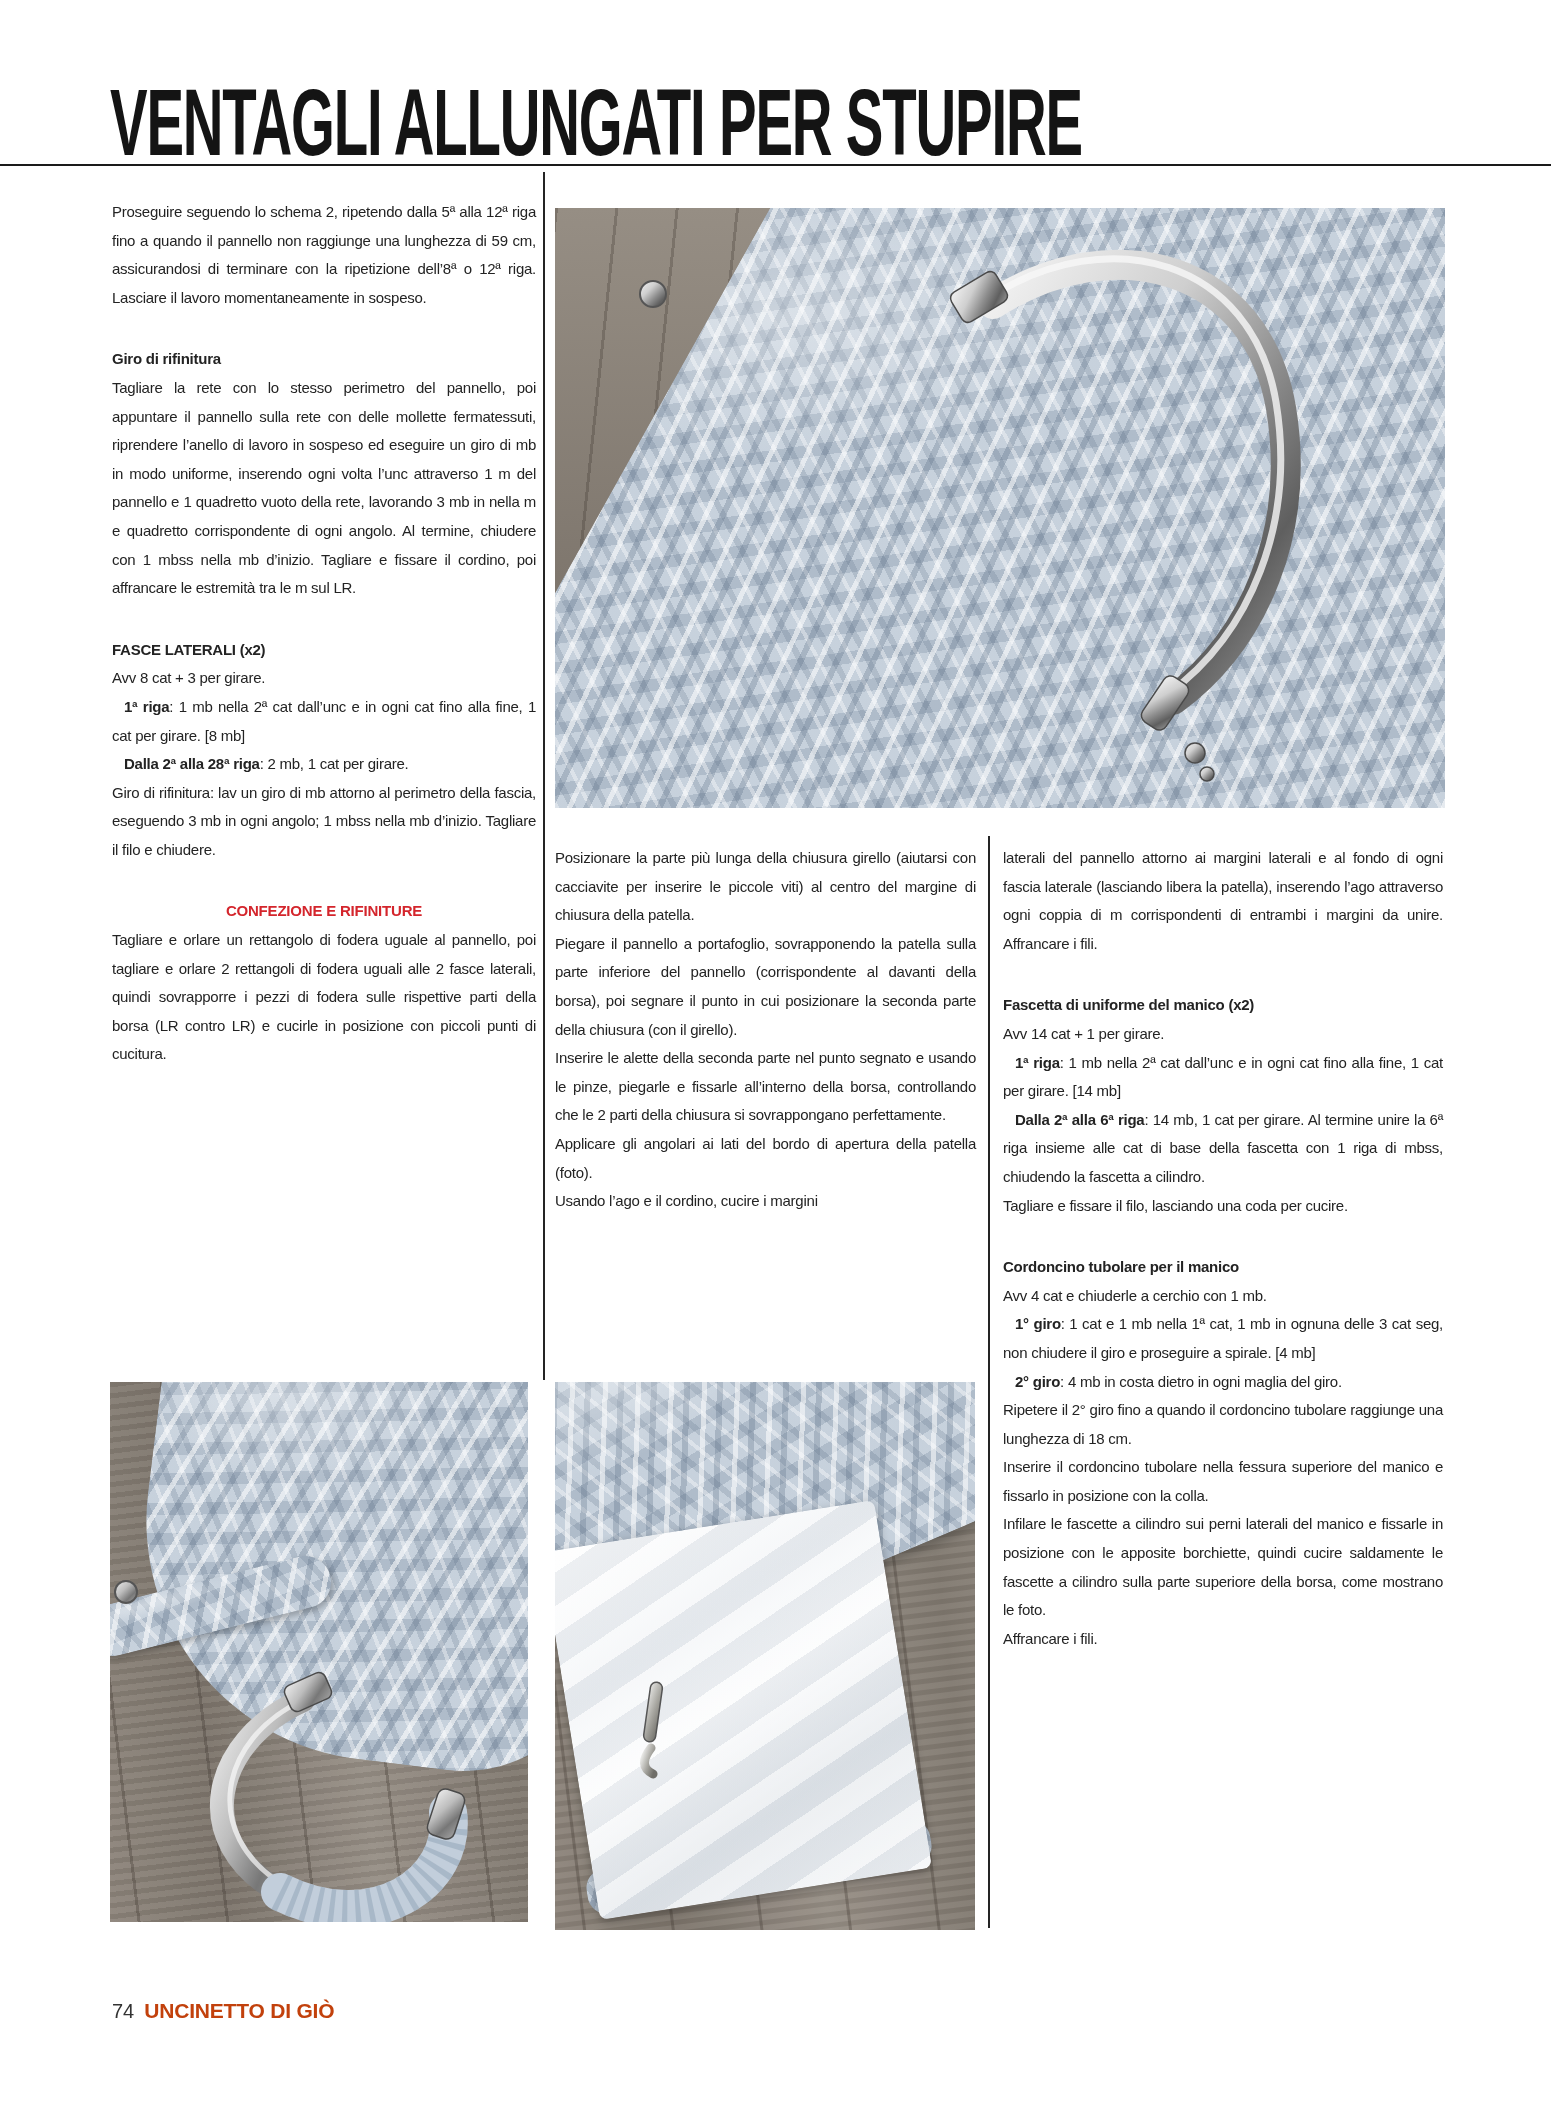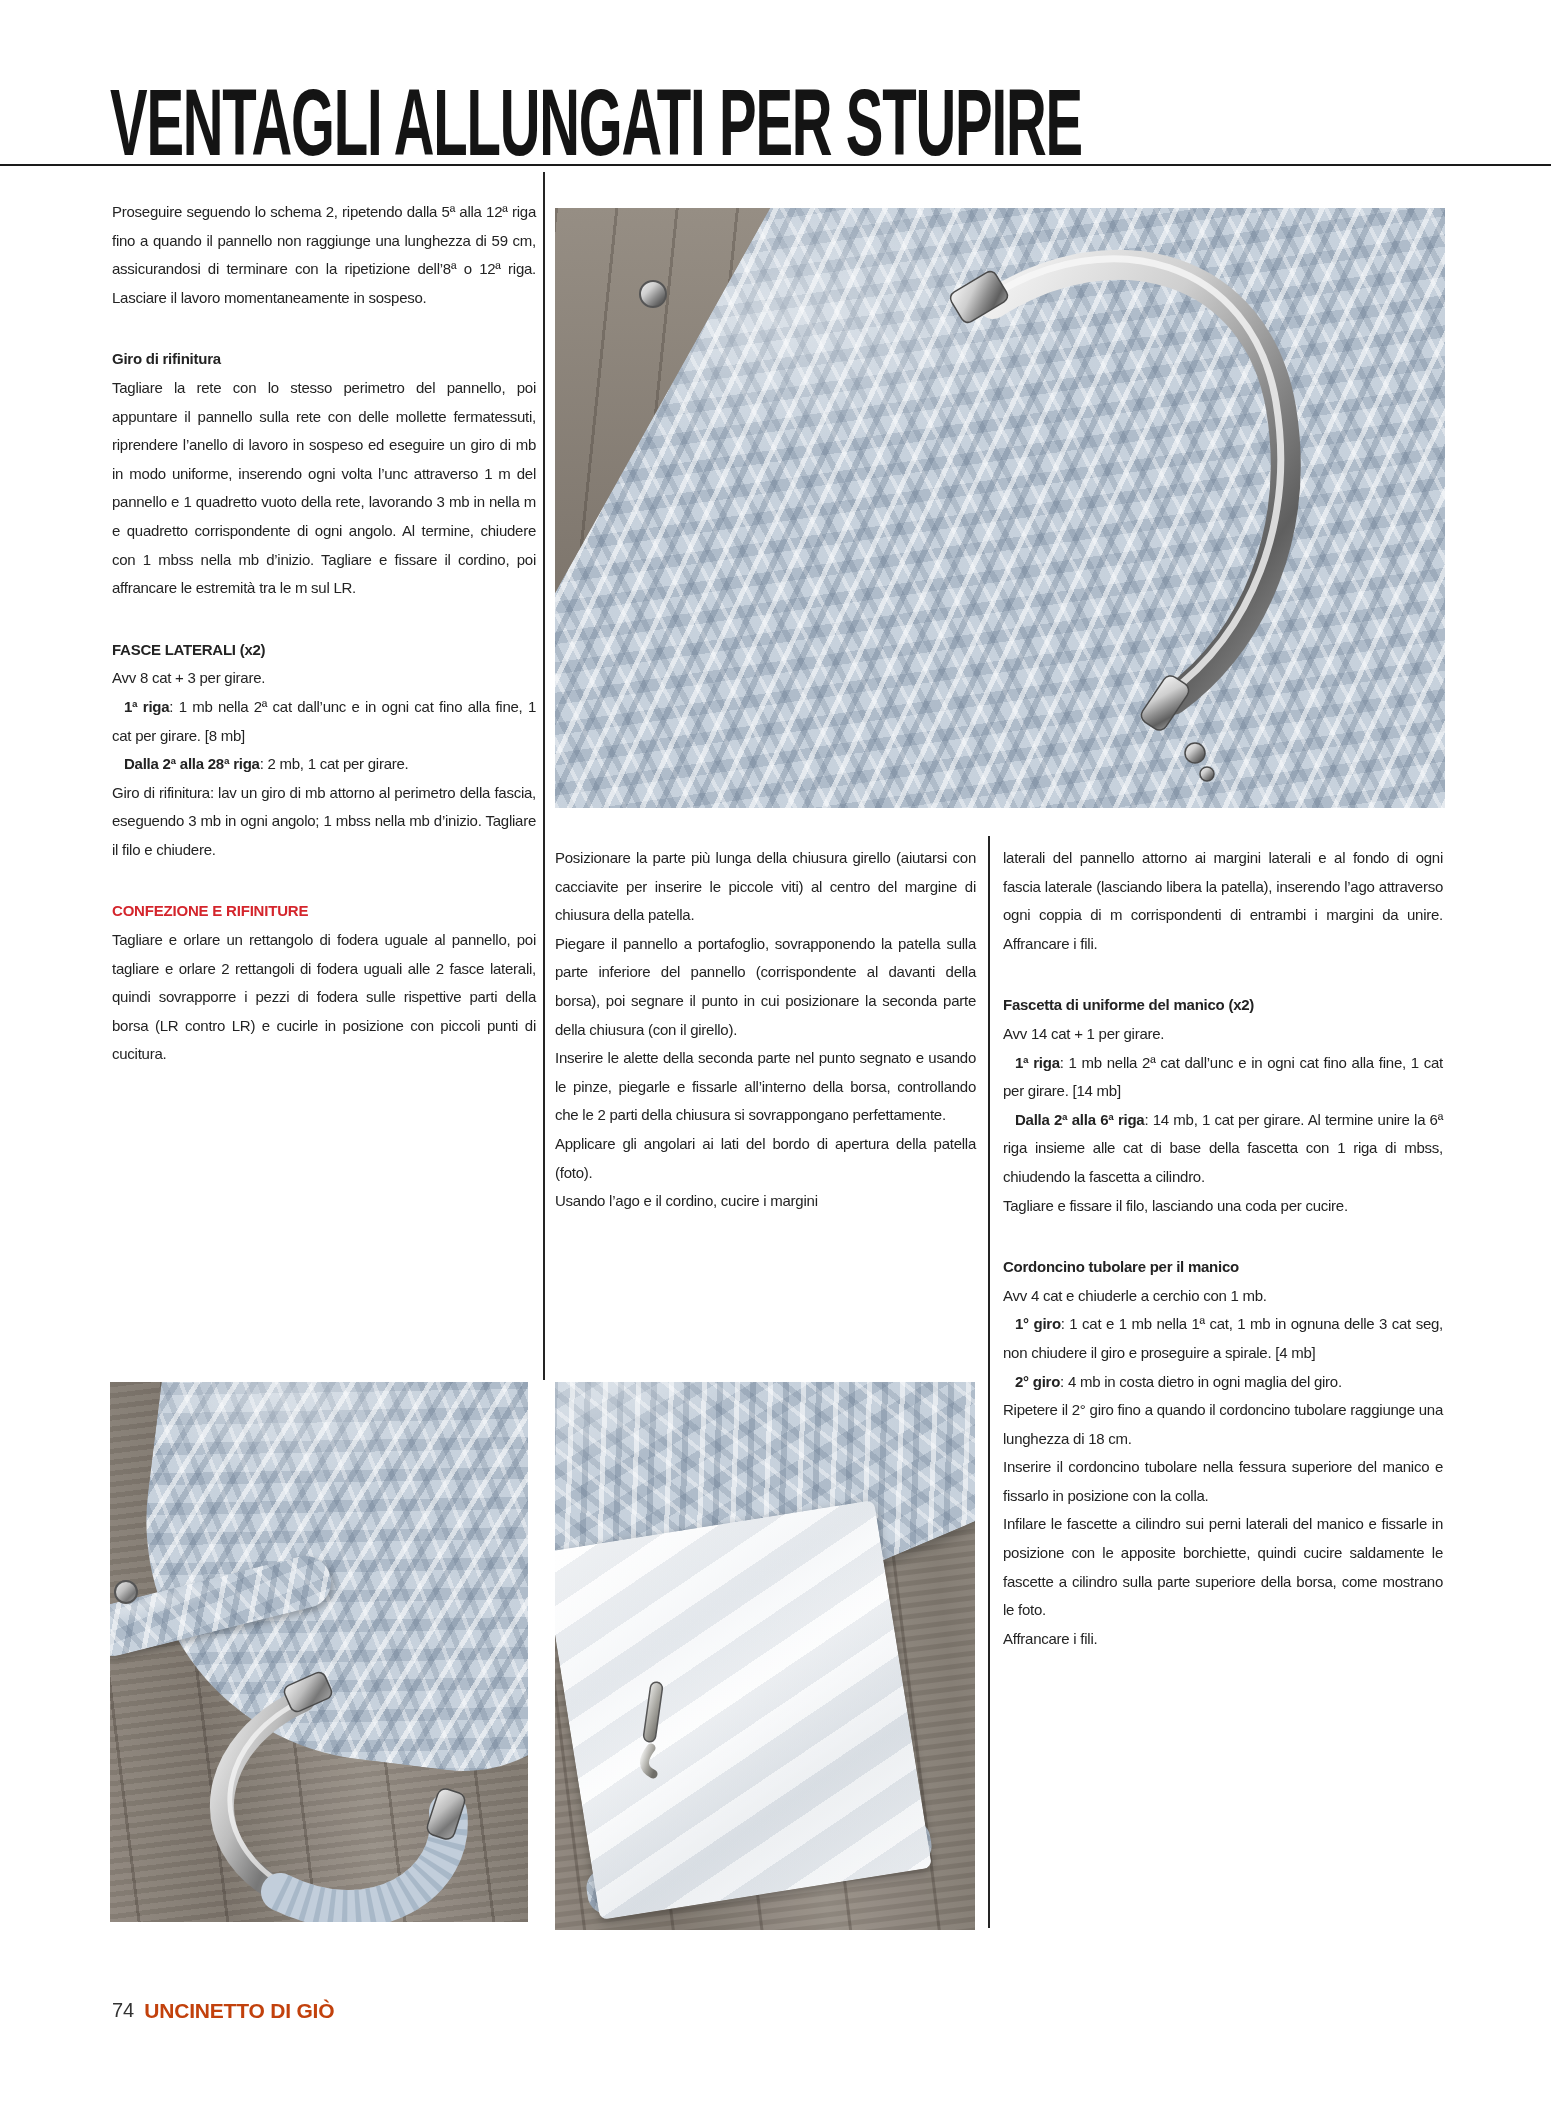--- a/index.html
+++ b/index.html
@@ -10,21 +10,21 @@
   .title-wrap{position:absolute;left:110px;top:74px;height:92px;display:flex;align-items:flex-end;}
   .title-text{font-weight:700;font-size:94px;line-height:0.92;color:#141414;
               transform:scaleX(0.60);transform-origin:left bottom;letter-spacing:-2px;white-space:nowrap;}
   .title-rule{position:absolute;left:0;top:164px;width:1551px;height:2px;background:#1a1a1a;}
 
   
   .col{position:absolute;font-size:15px;line-height:28.6px;letter-spacing:-0.25px;
        text-align:justify;color:#232323;}
   .col .blk{margin:0;}
   .col .blk.h{font-weight:700;margin-top:33px;text-align:left;}
-  .col .blk.hred{font-weight:700;margin-top:33px;color:#d4252c;text-align:left;letter-spacing:-0.2px;}
+  .col .blk.hred{font-weight:700;margin-top:33px;color:#d4252c;text-align:center;letter-spacing:-0.2px;}
   .col .blk:first-child{margin-top:0;}
   .col b{font-weight:700;margin-left:12px;}
   .col1{left:112px;top:198px;width:424px;}
   .col2{left:555px;top:844px;width:421px;}
   .col3{left:1003px;top:844px;width:440px;}
 
   .vrule{position:absolute;width:2px;background:#242424;}
   .vrule1{left:543px;top:172px;height:1208px;}
   .vrule2{left:988px;top:836px;height:1092px;}
 
@@ -69,21 +69,21 @@
   .photo-bm .yarnedge{position:absolute;left:30px;top:462px;width:348px;height:46px;border-radius:20px;
     transform:rotate(-9deg);}
   .photo-bm .satin{position:absolute;left:14px;top:142px;width:336px;height:372px;border-radius:8px;
     transform:rotate(-9deg);
     background:
       repeating-linear-gradient(155deg, rgba(255,255,255,.45) 0 24px, rgba(208,214,221,.35) 24px 52px),
       linear-gradient(155deg,#ffffff 0%,#eef1f4 30%,#fafbfc 48%,#dde2e7 72%,#f2f4f6 100%);
     box-shadow:0 3px 10px rgba(0,0,0,.28);}
 
   
-  .footer{position:absolute;left:112px;top:1999px;display:flex;align-items:flex-start;gap:10px;}
+  .footer{position:absolute;left:112px;top:1999px;display:flex;align-items:center;gap:10px;}
   .footer .num{font-size:20px;color:#333;}
   .footer .mag{font-size:21px;font-weight:700;color:#c2410c;letter-spacing:-0.2px;}
 </style>
 </head>
 <body>
 
 <div class="page">
 
   <div class="title-wrap">
     <div class="title-text">VENTAGLI ALLUNGATI PER STUPIRE</div>

